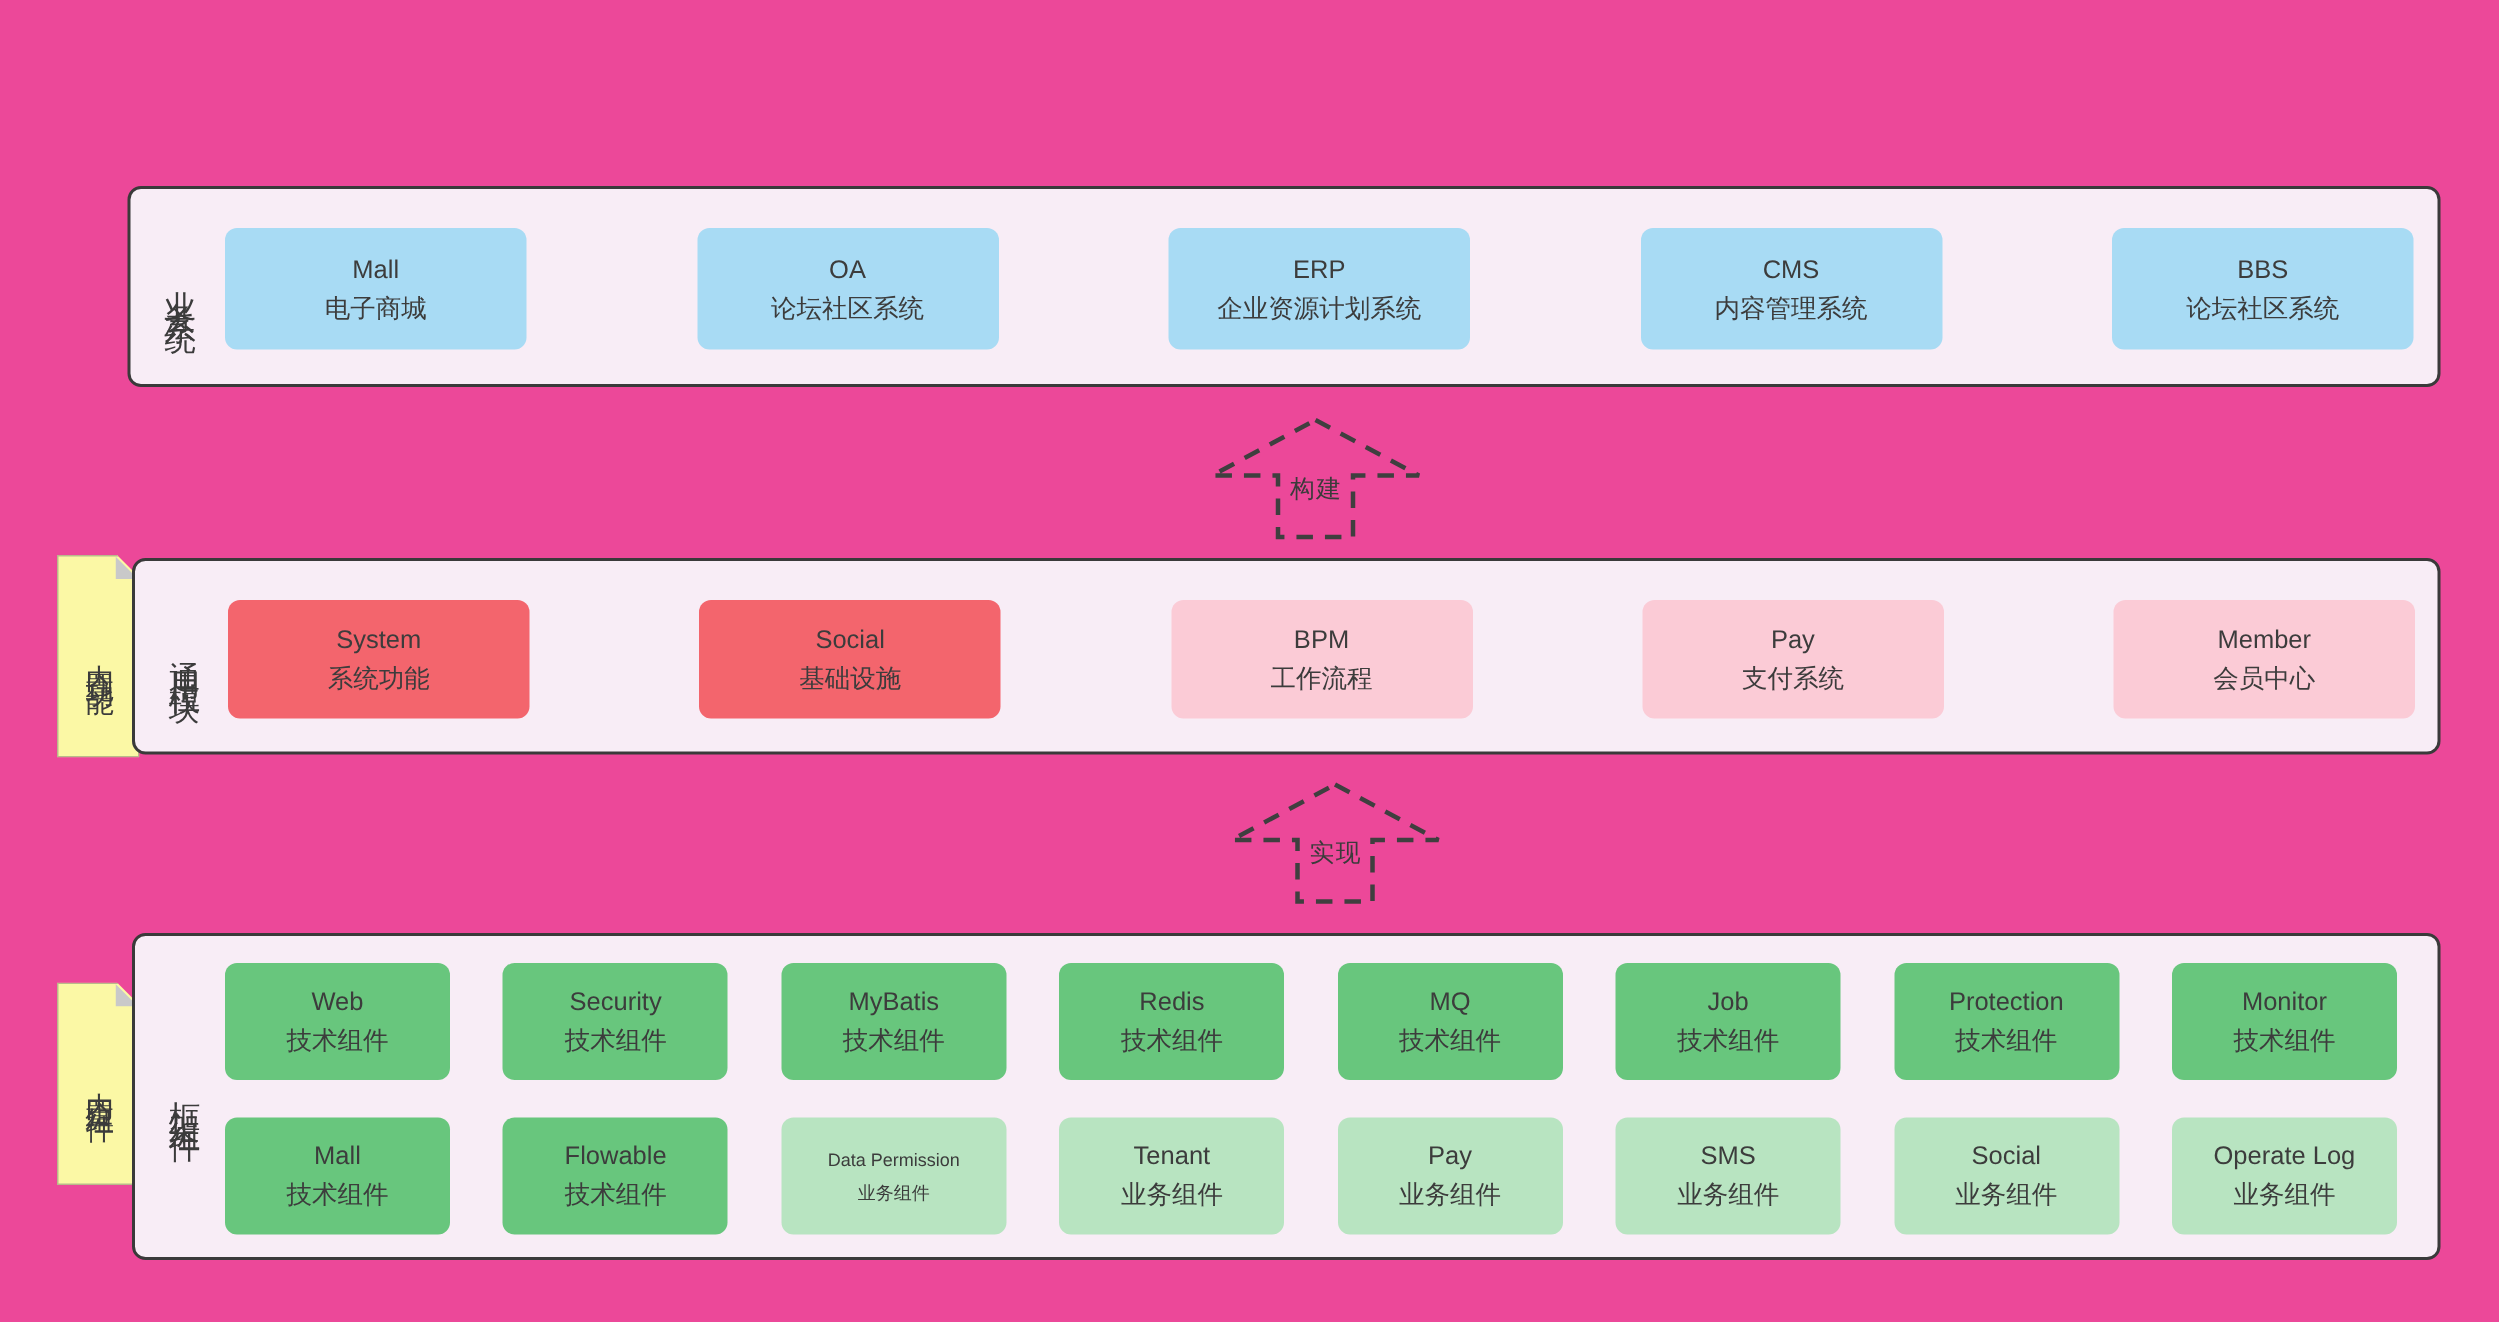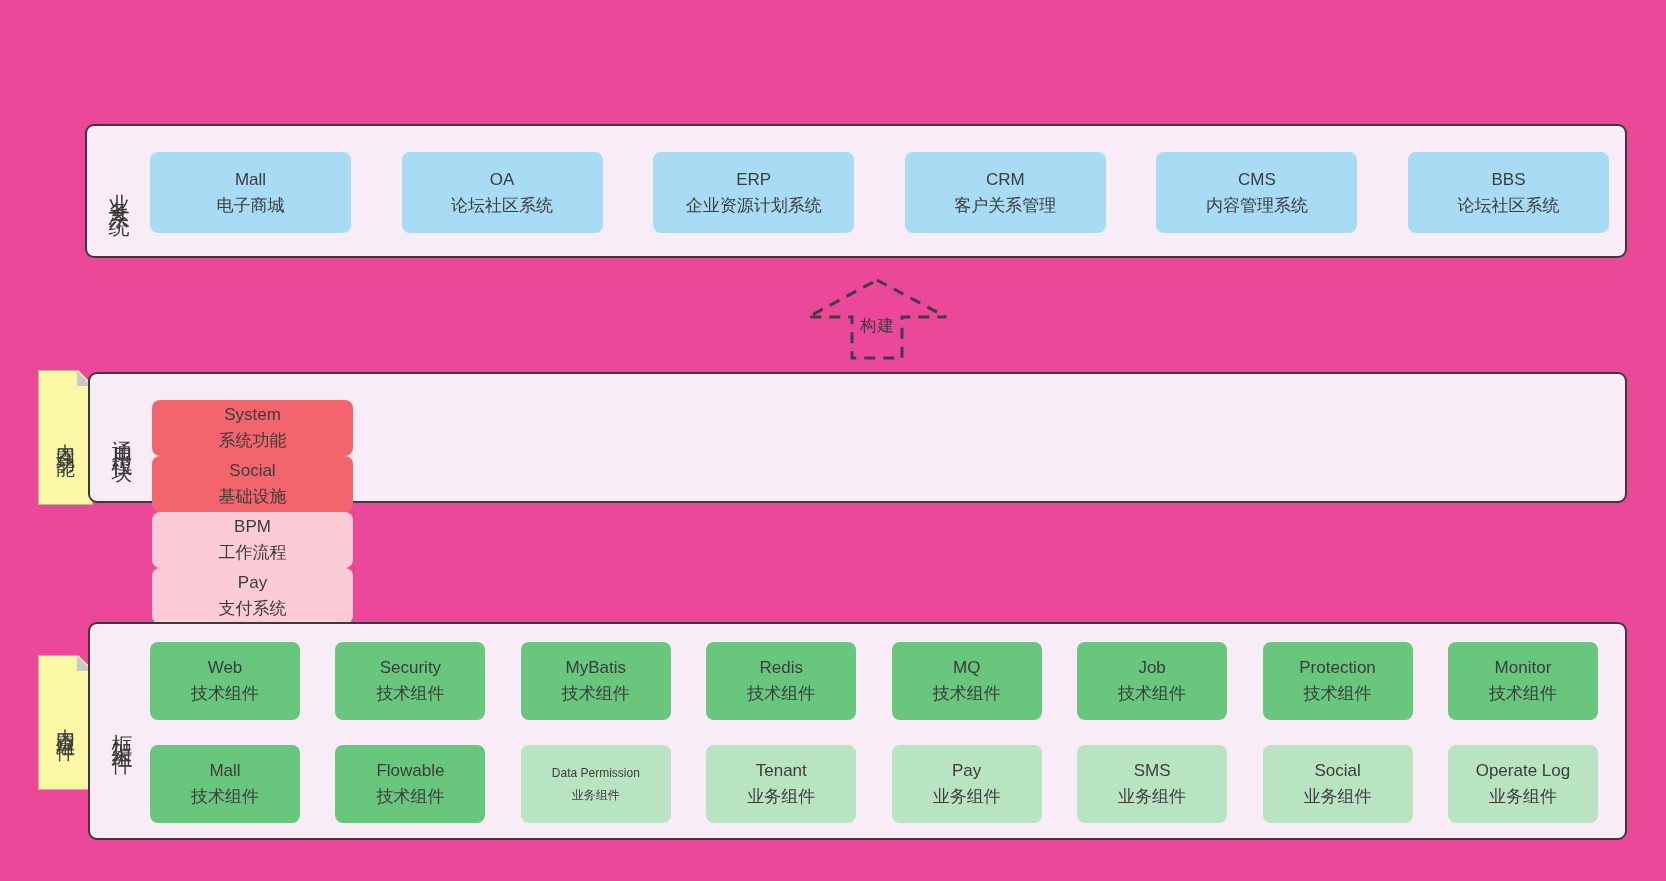--- a/index.html
+++ b/index.html
@@ -19,21 +19,21 @@
     position:absolute; left:8px; top:0; height:100%; width:48px;
     display:flex; align-items:center; justify-content:center;
     writing-mode:vertical-rl; text-orientation:upright;
     font-size:21px; letter-spacing:7px; color:#3b3b3b; white-space:nowrap;
   }
 
   .boxrow {
     position:absolute; display:flex; justify-content:space-between; align-items:stretch;
   }
   .c1 .boxrow { left:63px; right:16px; top:26px; height:81px; }
-  .c2 .boxrow { left:62px; right:15px; top:26px; height:79px;flex-direction:column; }
+  .c2 .boxrow { left:62px; right:15px; top:26px; height:79px; }
   .c3 .row1   { left:60px; right:27px; top:18px;  height:78px; }
   .c3 .row2   { left:60px; right:27px; top:121px; height:78px; }
 
   .box {
     border-radius:8px; display:flex; flex-direction:column;
     align-items:center; justify-content:center; text-align:center;
     line-height:26px; font-size:17px; color:#3c3c3c; padding:2px 6px;
   }
   .wide   { width:201px; }
   .narrow { width:150px; }
@@ -96,24 +96,20 @@
       </div>
       <div class="box wide blue">
         <div>OA</div>
         <div>论坛社区系统</div>
       </div>
       <div class="box wide blue">
         <div>ERP</div>
         <div>企业资源计划系统</div>
       </div>
       <div class="box wide blue">
-        <div>CRM</div>
-        <div>客户关系管理</div>
-      </div>
-      <div class="box wide blue">
         <div>CMS</div>
         <div>内容管理系统</div>
       </div>
       <div class="box wide blue">
         <div>BBS</div>
         <div>论坛社区系统</div>
       </div>
     </div>
   </div>
 
@@ -143,20 +139,26 @@
         <div>Pay</div>
         <div>支付系统</div>
       </div>
       <div class="box wide pink">
         <div>Member</div>
         <div>会员中心</div>
       </div>
     </div>
   </div>
 
+  <div class="arrow a2">
+    <svg width="145" height="84" viewBox="0 0 145 84">
+        <polygon points="72,3 141,40 97,40 97,81 47,81 47,40 3,40"></polygon>
+      </svg>
+    <span class="arrow-label">实现</span>
+  </div>
 
   <div class="container c3">
     <div class="vlabel">框架组件</div>
     <div class="boxrow row1">
       <div class="box narrow green">
         <div>Web</div>
         <div>技术组件</div>
       </div>
       <div class="box narrow green">
         <div>Security</div>

